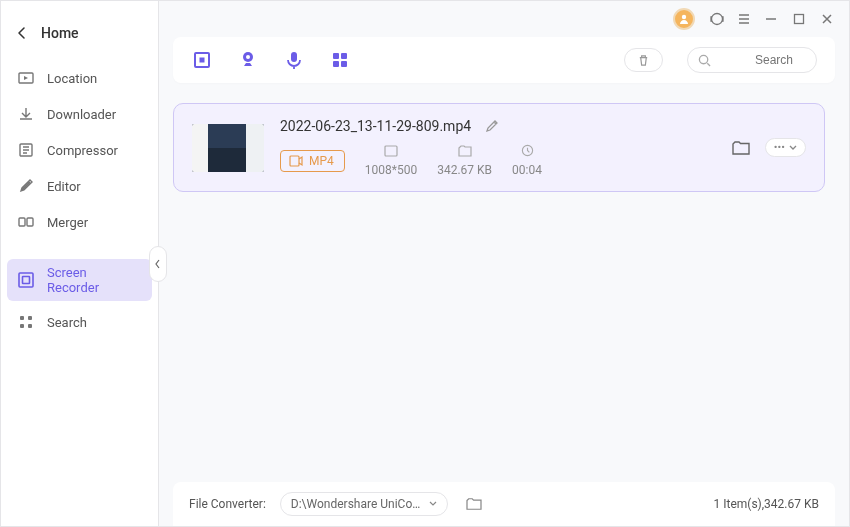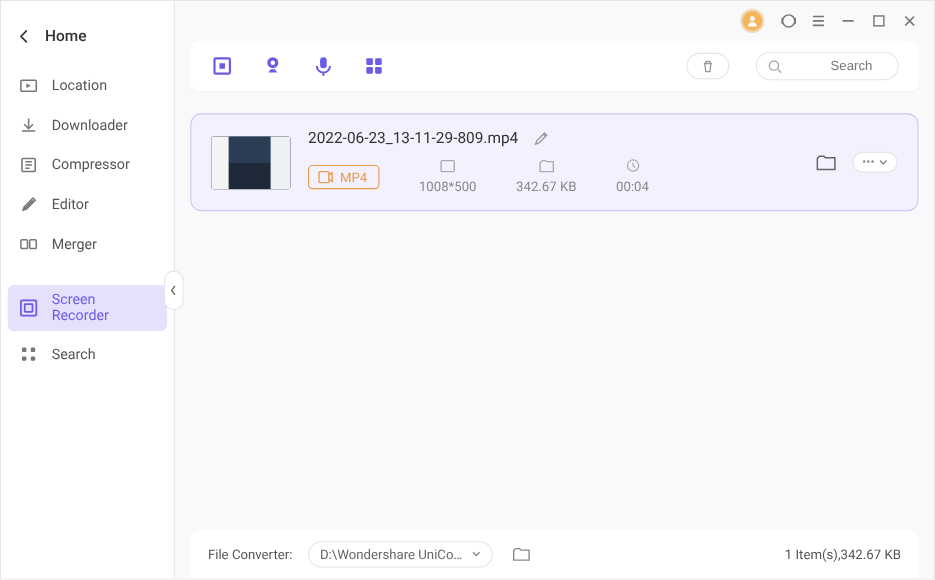--- a/index.html
+++ b/index.html
@@ -166,21 +166,21 @@
   .search-box input {
     border:none; outline:none;
     font-size:12px; width:100%;
     background:transparent;
     color:#666;
     margin-left:36px;
   }
 
   
   .item-card {
-    margin: 20px 14px 0 14px;
+    margin: 20px 24px 0 14px;
     background: var(--purple-lighter);
     border: 1px solid #cfc7f5;
     border-radius: 10px;
     padding: 14px 18px;
     display: flex;
     align-items: center;
     gap: 16px;
   }
   .thumb {
     width: 72px; height: 48px;
@@ -190,21 +190,21 @@
     overflow:hidden;
     flex-shrink:0;
   }
   .thumb .left-col { width:16px; background:#f4f4f4; }
   .thumb .code { flex:1; background: linear-gradient(#2b3c55 0 50%, #1e2a3a 50% 100%); }
   .thumb .right-col { width:18px; background:#eef1f3; }
 
   .item-body { flex:1; display:flex; flex-direction:column; gap:10px; }
   .item-title-row { display:flex; align-items:center; gap:14px; color:#333; font-size:14px; }
   .edit-ico { color:#8a8a8a; cursor:pointer; }
-  .meta-row { display:flex; align-items:center; gap:36px; font-size:12px; color:var(--gray-light); }
+  .meta-row { display:flex; align-items:center; gap:20px; font-size:12px; color:var(--gray-light); }
   .format-badge {
     border: 1px solid var(--orange);
     border-radius: 4px;
     padding: 3px 10px 3px 8px;
     color: var(--orange);
     display:flex; align-items:center; gap:6px;
     font-size:12px;
   }
   .meta { display:flex; align-items:center; gap:6px;flex-direction:column; }
   .item-actions {

